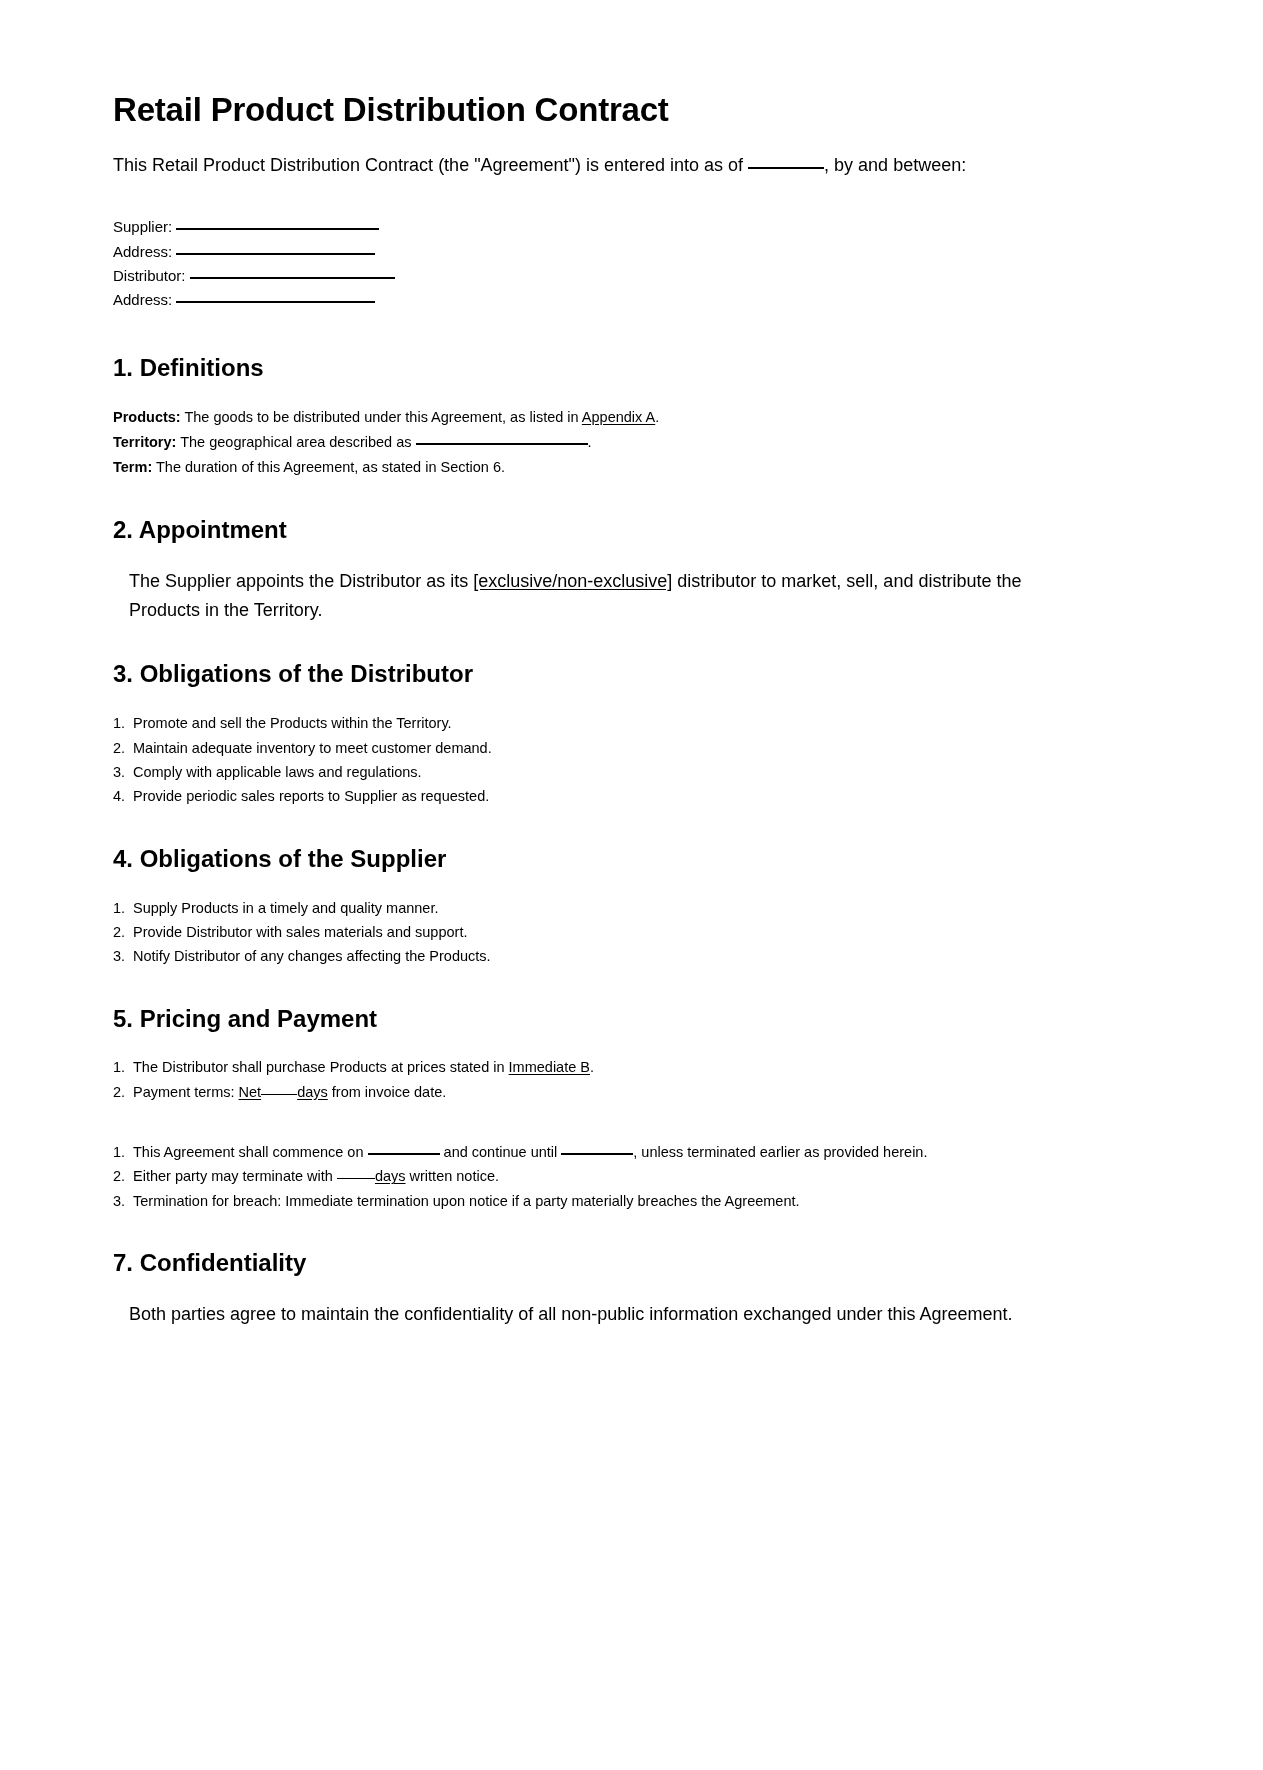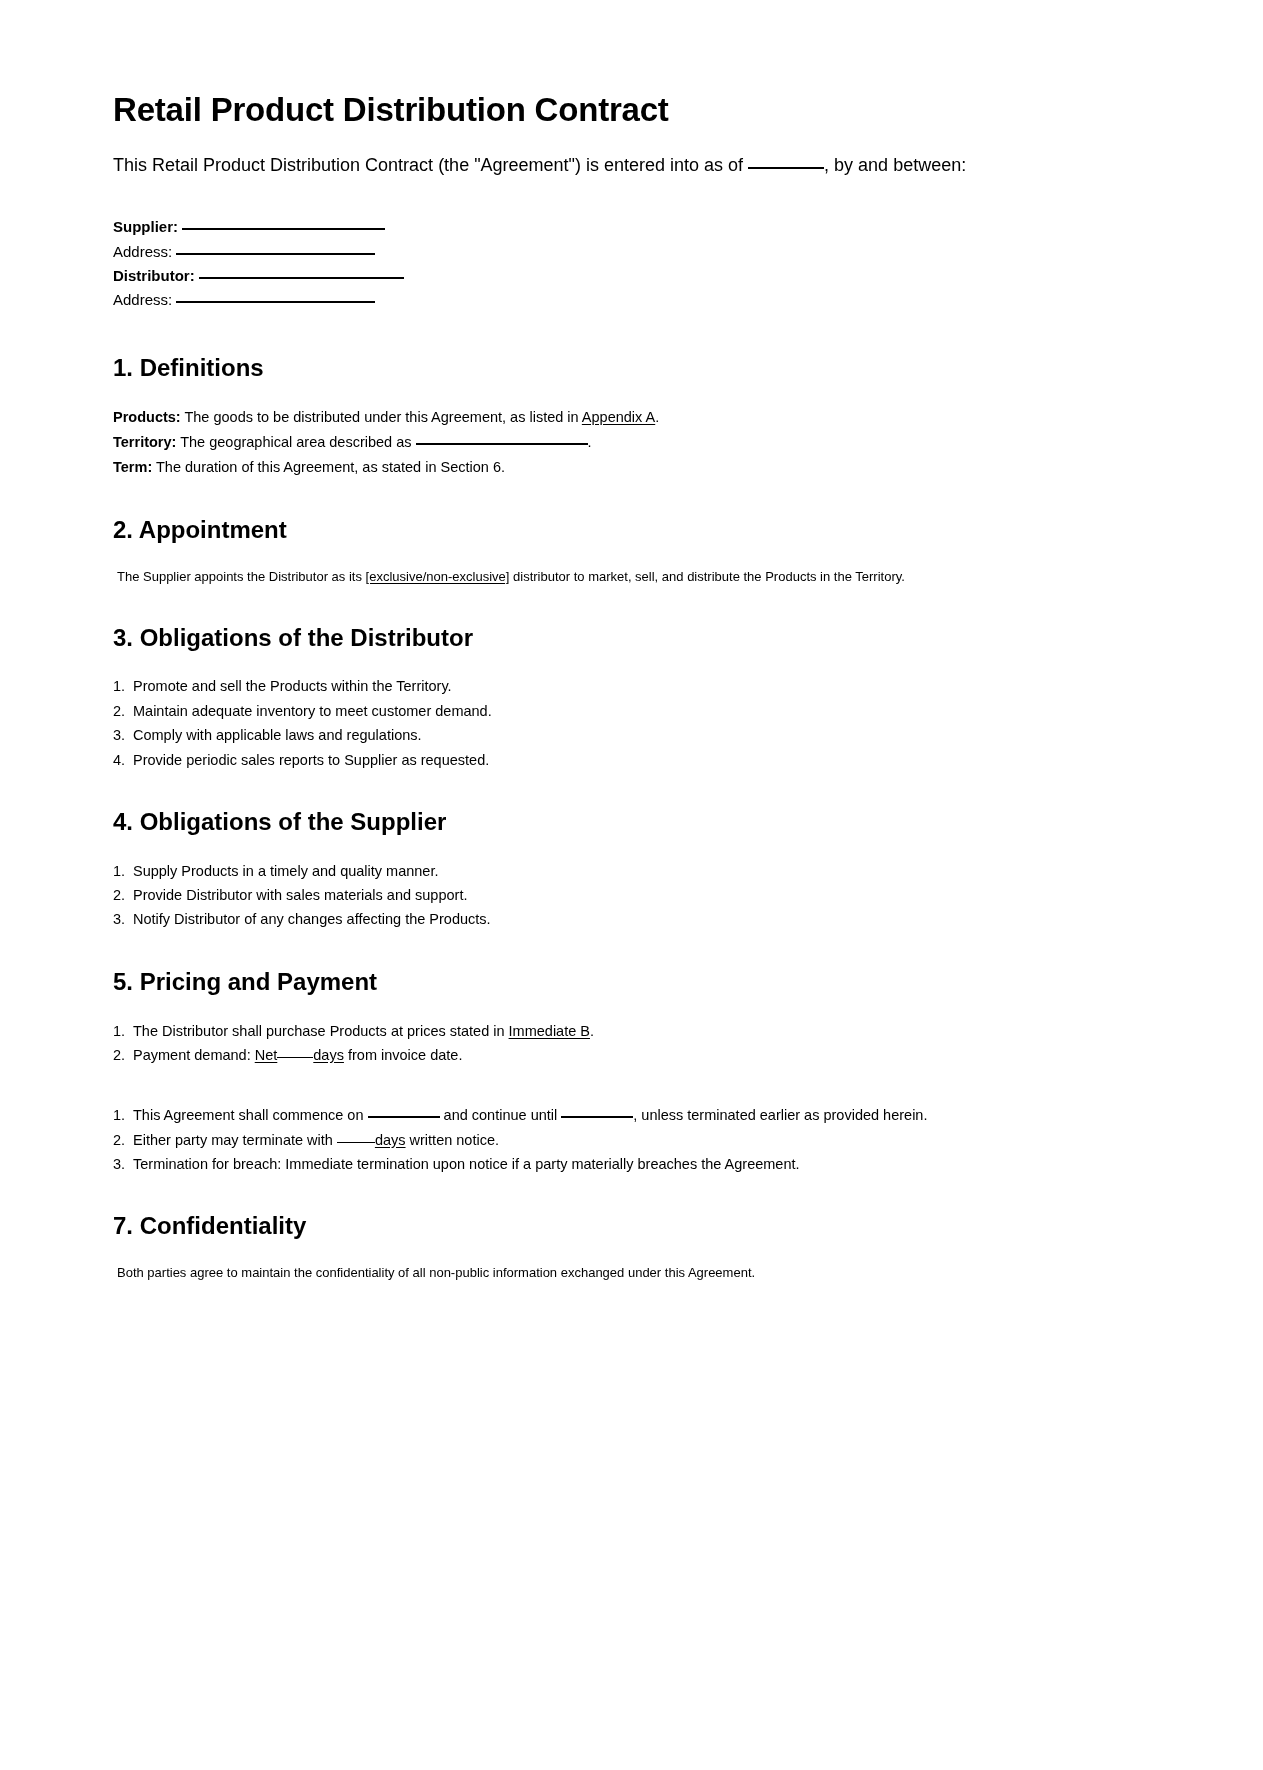--- a/index.html
+++ b/index.html
@@ -37,21 +37,21 @@
   }
   .party-block {
     margin: 0 0 42px 0;
   }
   .party-line {
     font-size: 15px;
     line-height: 1.62;
     white-space: nowrap;
   }
   .party-label {
-    font-weight: bold;
+    font-weight: normal;
   }
   .party-label-plain {
     font-weight: normal;
   }
   .blank {
     display: inline-block;
     border-bottom: 2px solid #000;
     vertical-align: 2px;
     height: 0;
   }
@@ -79,23 +79,23 @@
     margin-top: 36px;
   }
   .def-line {
     font-size: 14.5px;
     line-height: 1.72;
   }
   .def-term {
     font-weight: bold;
   }
   .body-para {
-    font-size: 13px;
+    font-size: 18px;
     line-height: 1.6;
-    margin: 4px;
+    margin: 16px;
   }
   ol.num-list {
     list-style: none;
     margin: 0;
     padding: 0;
   }
   ol.num-list li {
     font-size: 14.5px;
     line-height: 1.68;
     padding-left: 20px;
@@ -155,21 +155,21 @@
       <li><span class="num">1.</span><span>Supply Products in a timely and quality manner.</span></li>
       <li><span class="num">2.</span><span>Provide Distributor with sales materials and support.</span></li>
       <li><span class="num">3.</span><span>Notify Distributor of any changes affecting the Products.</span></li>
     </ol>
   </div>
 
   <div class="section section-gap">
     <h2 class="section-title">5. Pricing and Payment</h2>
     <ol class="num-list">
       <li><span class="num">1.</span><span>The Distributor shall purchase Products at prices stated in</span> <u class="plain">Immediate B</u><span>.</span></li>
-      <li><span class="num">2.</span><span>Payment demand:</span> <u class="plain">Net</u><span class="blank blank-net"></span><u class="plain">days</u> <span>from invoice date.</span></li>
+      <li><span class="num">2.</span><span>Payment terms:</span> <u class="plain">Net</u><span class="blank blank-net"></span><u class="plain">days</u> <span>from invoice date.</span></li>
     </ol>
   </div>
 
   <div class="section section-gap">
     <ol class="num-list">
       <li><span class="num">1.</span><span>This Agreement shall commence on</span> <span class="blank blank-comm"></span> <span>and continue until</span> <span class="blank blank-until"></span><span>, unless terminated earlier as provided herein.</span></li>
       <li><span class="num">2.</span><span>Either party may terminate with</span> <span class="blank blank-days"></span><u class="plain">days</u> <span>written notice.</span></li>
       <li><span class="num">3.</span><span>Termination for breach: Immediate termination upon notice if a party materially breaches the Agreement.</span></li>
     </ol>
   </div>

